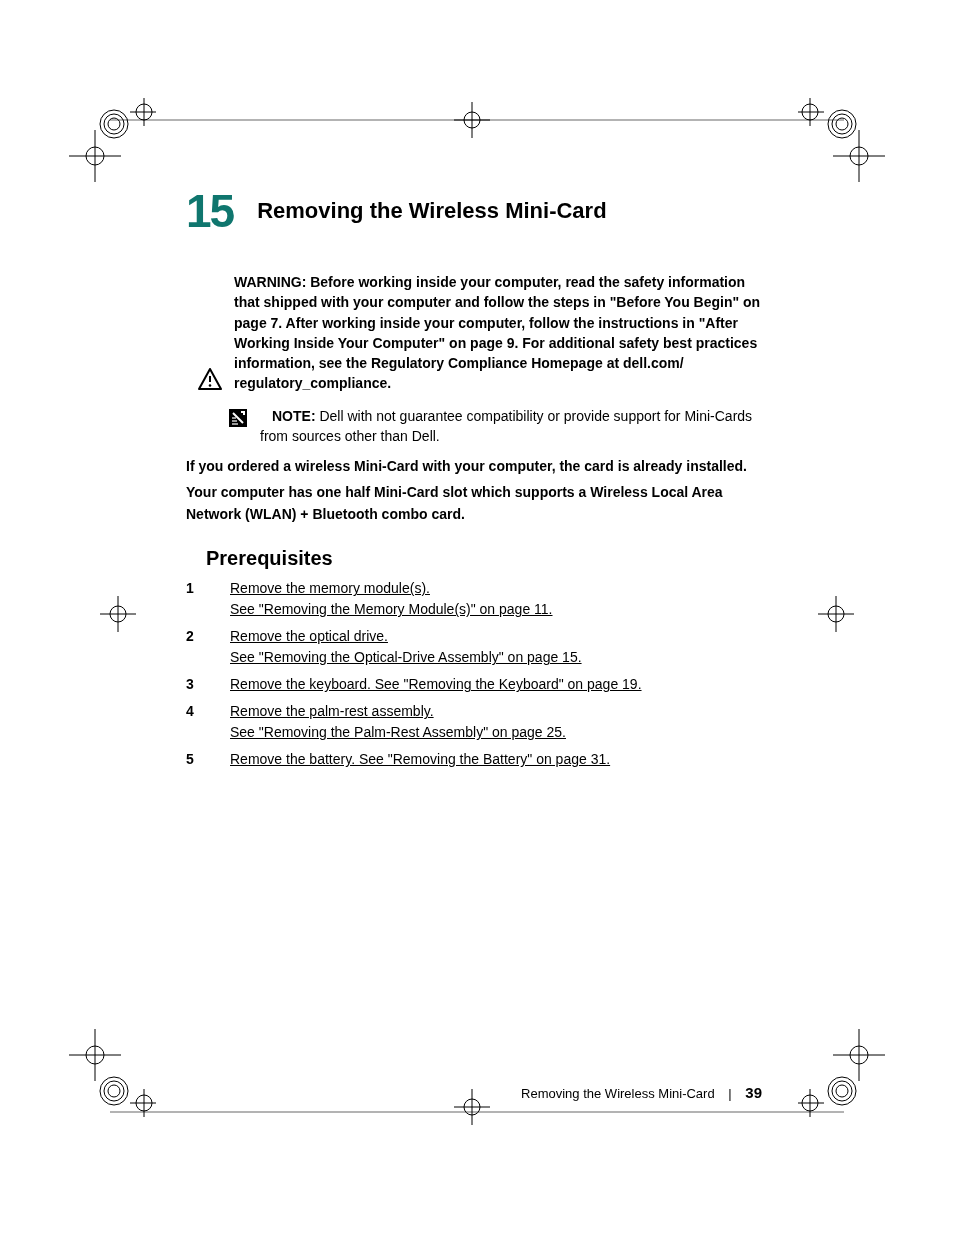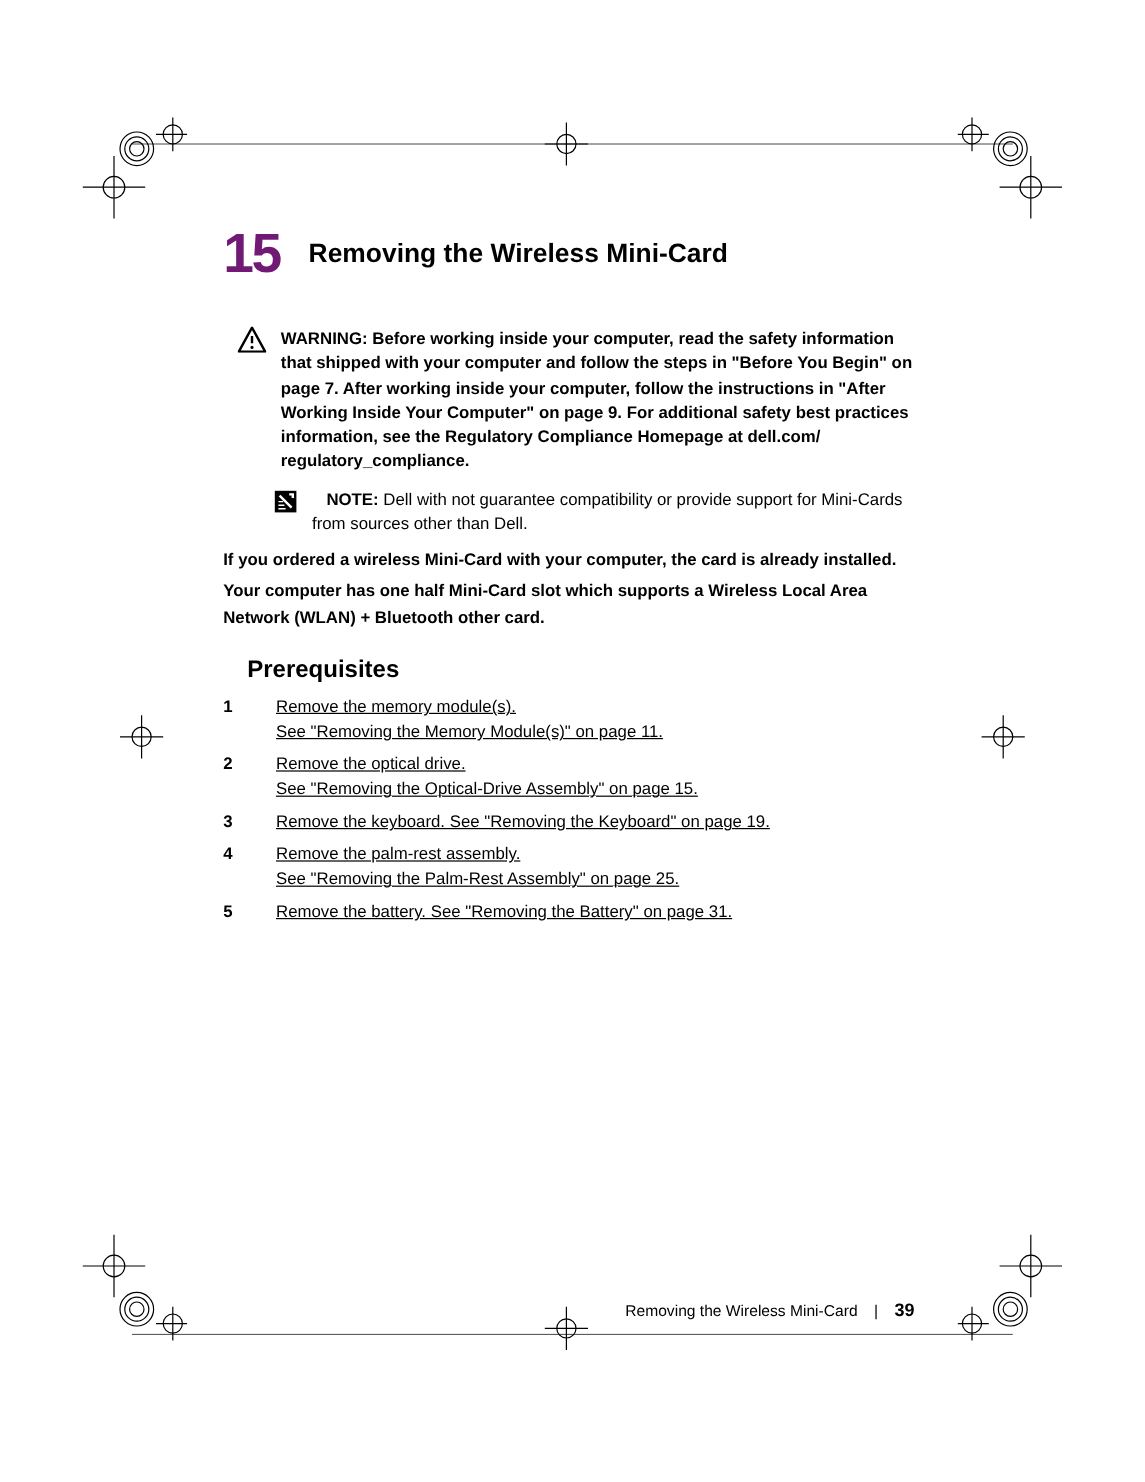--- a/index.html
+++ b/index.html
@@ -19,34 +19,35 @@
     width: 576px;
   }
   .title-row {
     display: flex;
     align-items: center;
     margin-bottom: 38px;
   }
   .chapter-num {
     font-size: 46px;
     font-weight: 700;
-    color: #701a75;
+    color: #0f766e;
     letter-spacing: -2px;
     margin-right: 24px;
     line-height: 1;
   }
   .chapter-title {
     font-size: 22px;
     font-weight: 700;
     color: #000;
   }
   .warning-block {
     display: flex;
     margin-left: 12px;
     margin-bottom: 12px;
+    align-items: flex-end;
   }
   .warning-icon {
     flex: 0 0 28px;
     margin-right: 8px;
   }
   .warning-text {
     font-size: 14px;
     font-weight: 700;
     line-height: 1.45;
   }
@@ -154,21 +155,21 @@
         <line x1="4" y1="13" x2="9" y2="13" stroke="#fff" stroke-width="1.2"></line>
         <line x1="4" y1="16" x2="10" y2="16" stroke="#fff" stroke-width="1.2"></line>
       </svg>
     </div>
     <div class="note-text">
       <span class="note-label">NOTE: </span><span>Dell with not guarantee compatibility or provide support for Mini-Cards from sources other than Dell.</span>
     </div>
   </div>
 
   <p class="body-para">If you ordered a wireless Mini-Card with your computer, the card is already installed.</p>
-  <p class="body-para">Your computer has one half Mini-Card slot which supports a Wireless Local Area Network (WLAN) + Bluetooth other card.</p>
+  <p class="body-para">Your computer has one half Mini-Card slot which supports a Wireless Local Area Network (WLAN) + Bluetooth combo card.</p>
 
   <div class="section-heading">Prerequisites</div>
 
   <ol class="prereq">
     <li>Remove the memory module(s).<br>See "Removing the Memory Module(s)" on page 11.</li>
     <li>Remove the optical drive.<br>See "Removing the Optical-Drive Assembly" on page 15.</li>
     <li>Remove the keyboard. See "Removing the Keyboard" on page 19.</li>
     <li>Remove the palm-rest assembly.<br>See "Removing the Palm-Rest Assembly" on page 25.</li>
     <li>Remove the battery. See "Removing the Battery" on page 31.</li>
   </ol>

